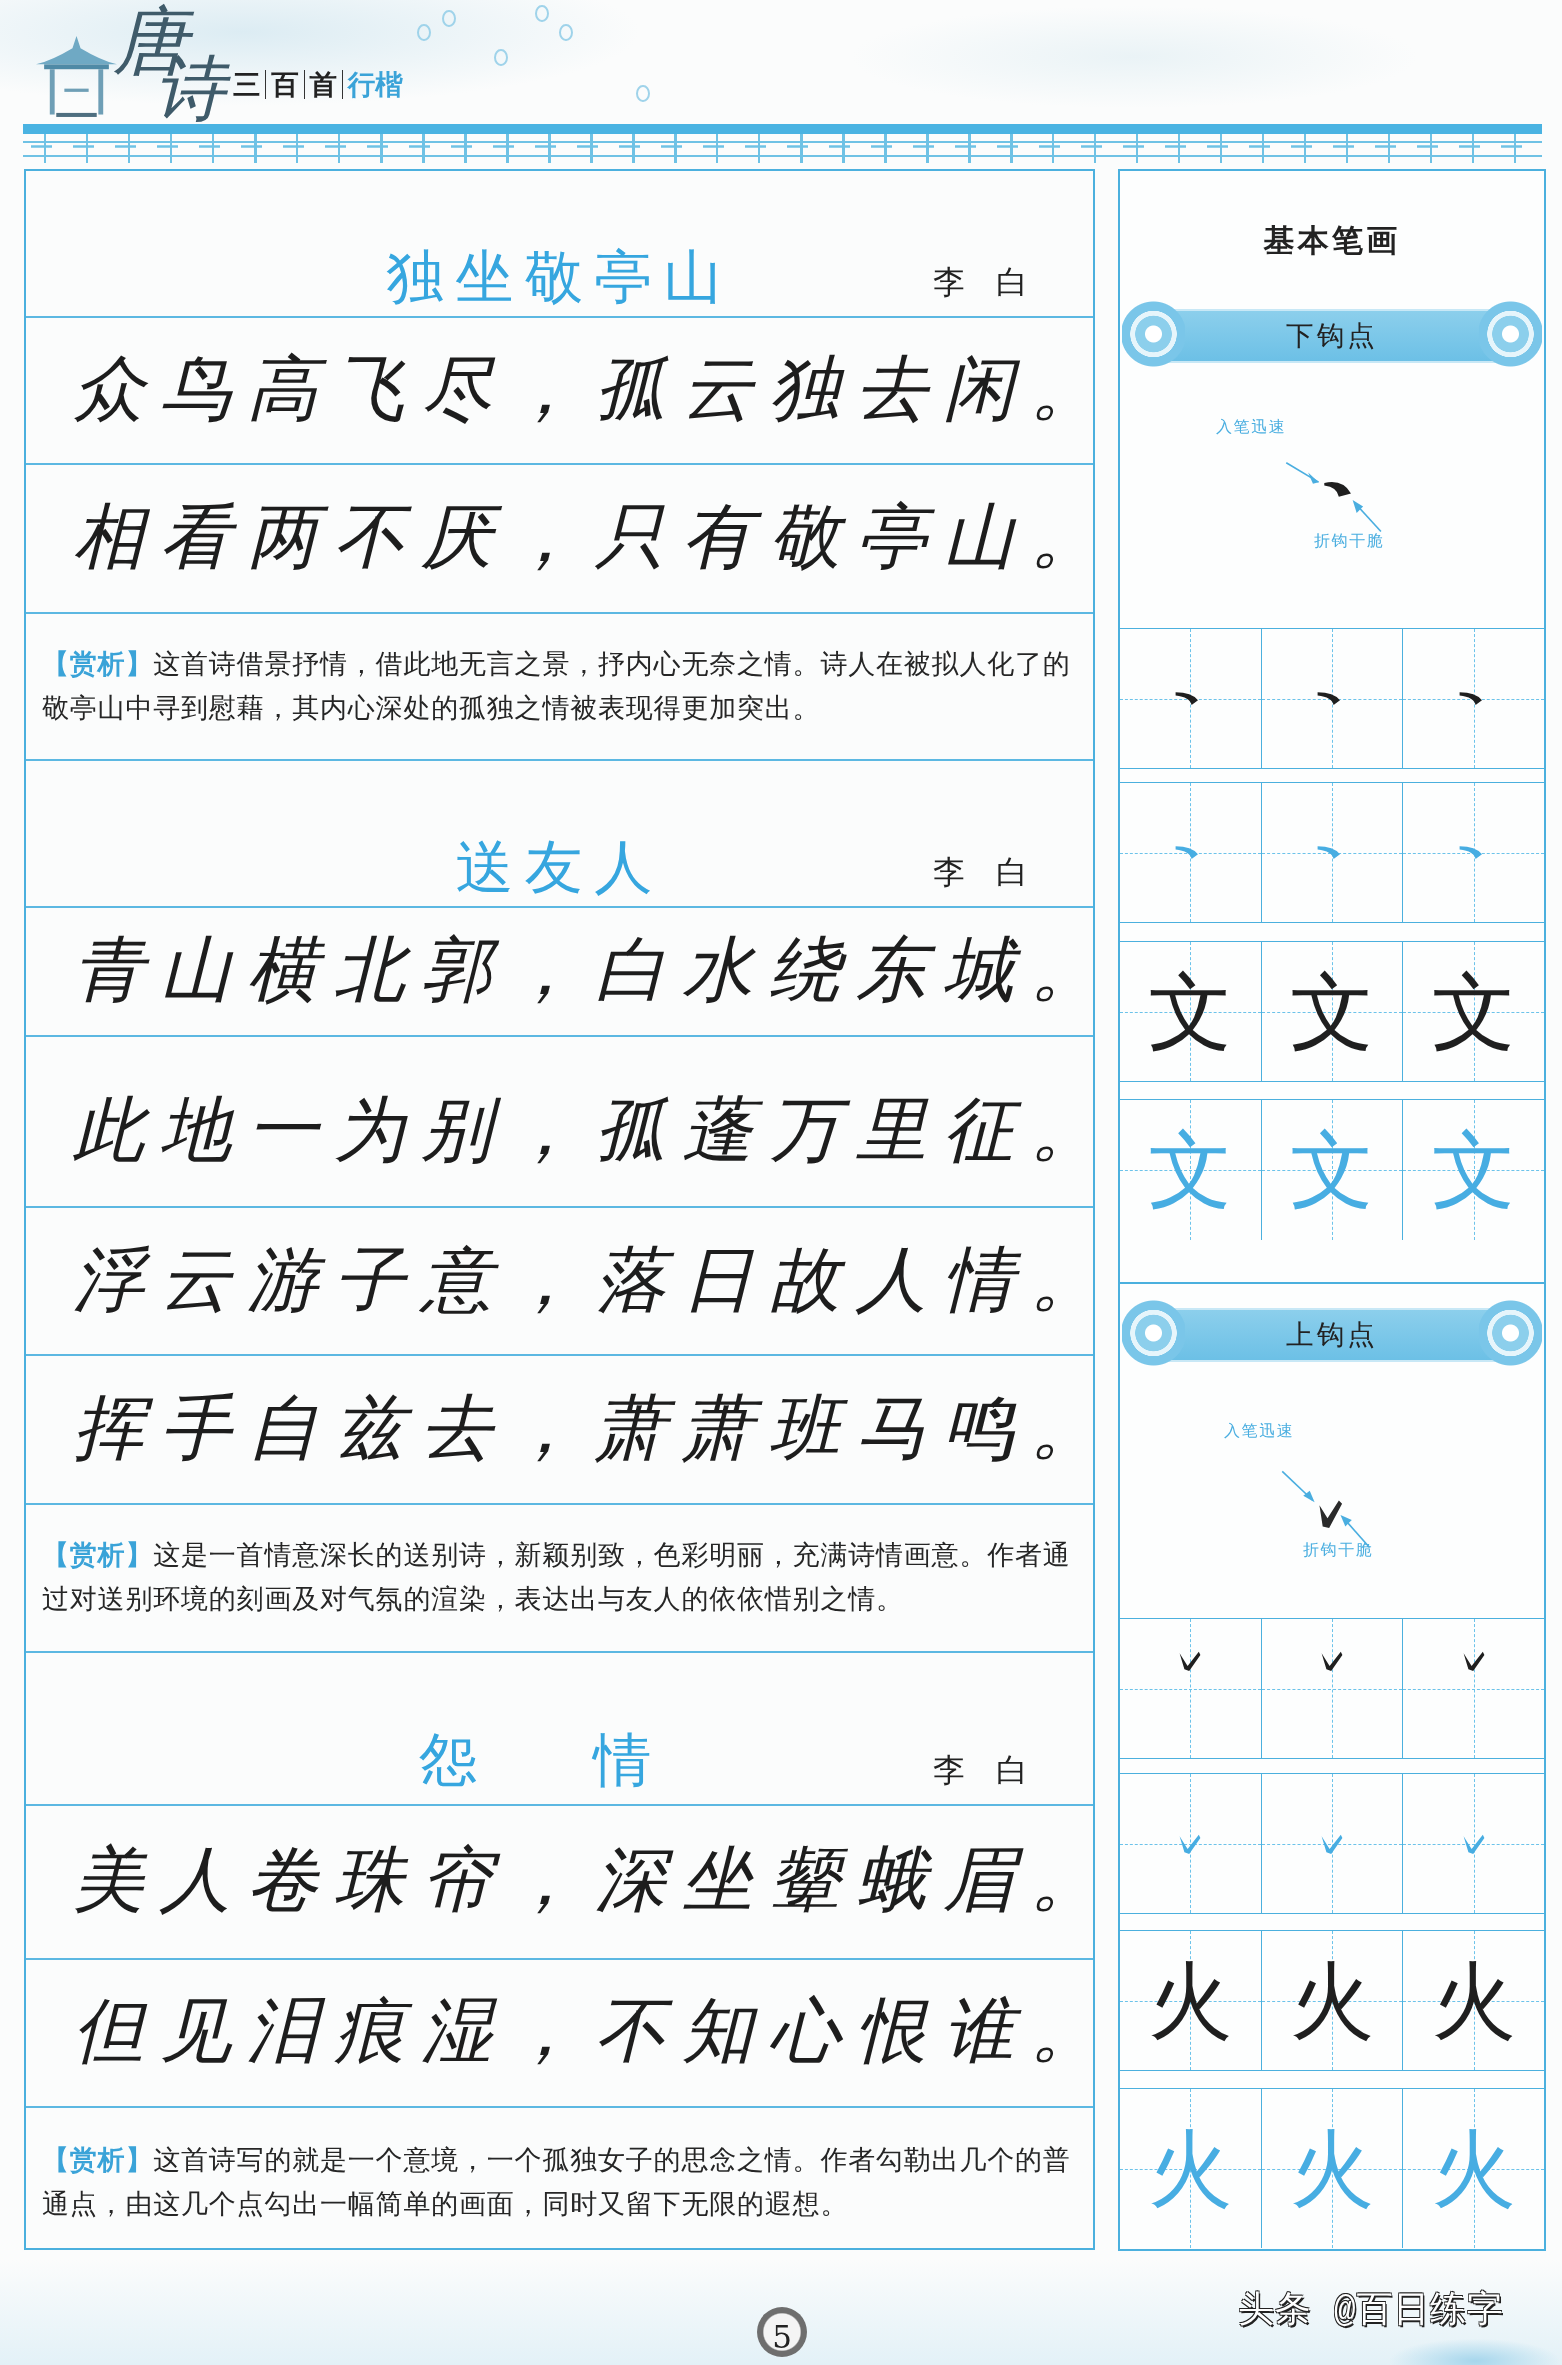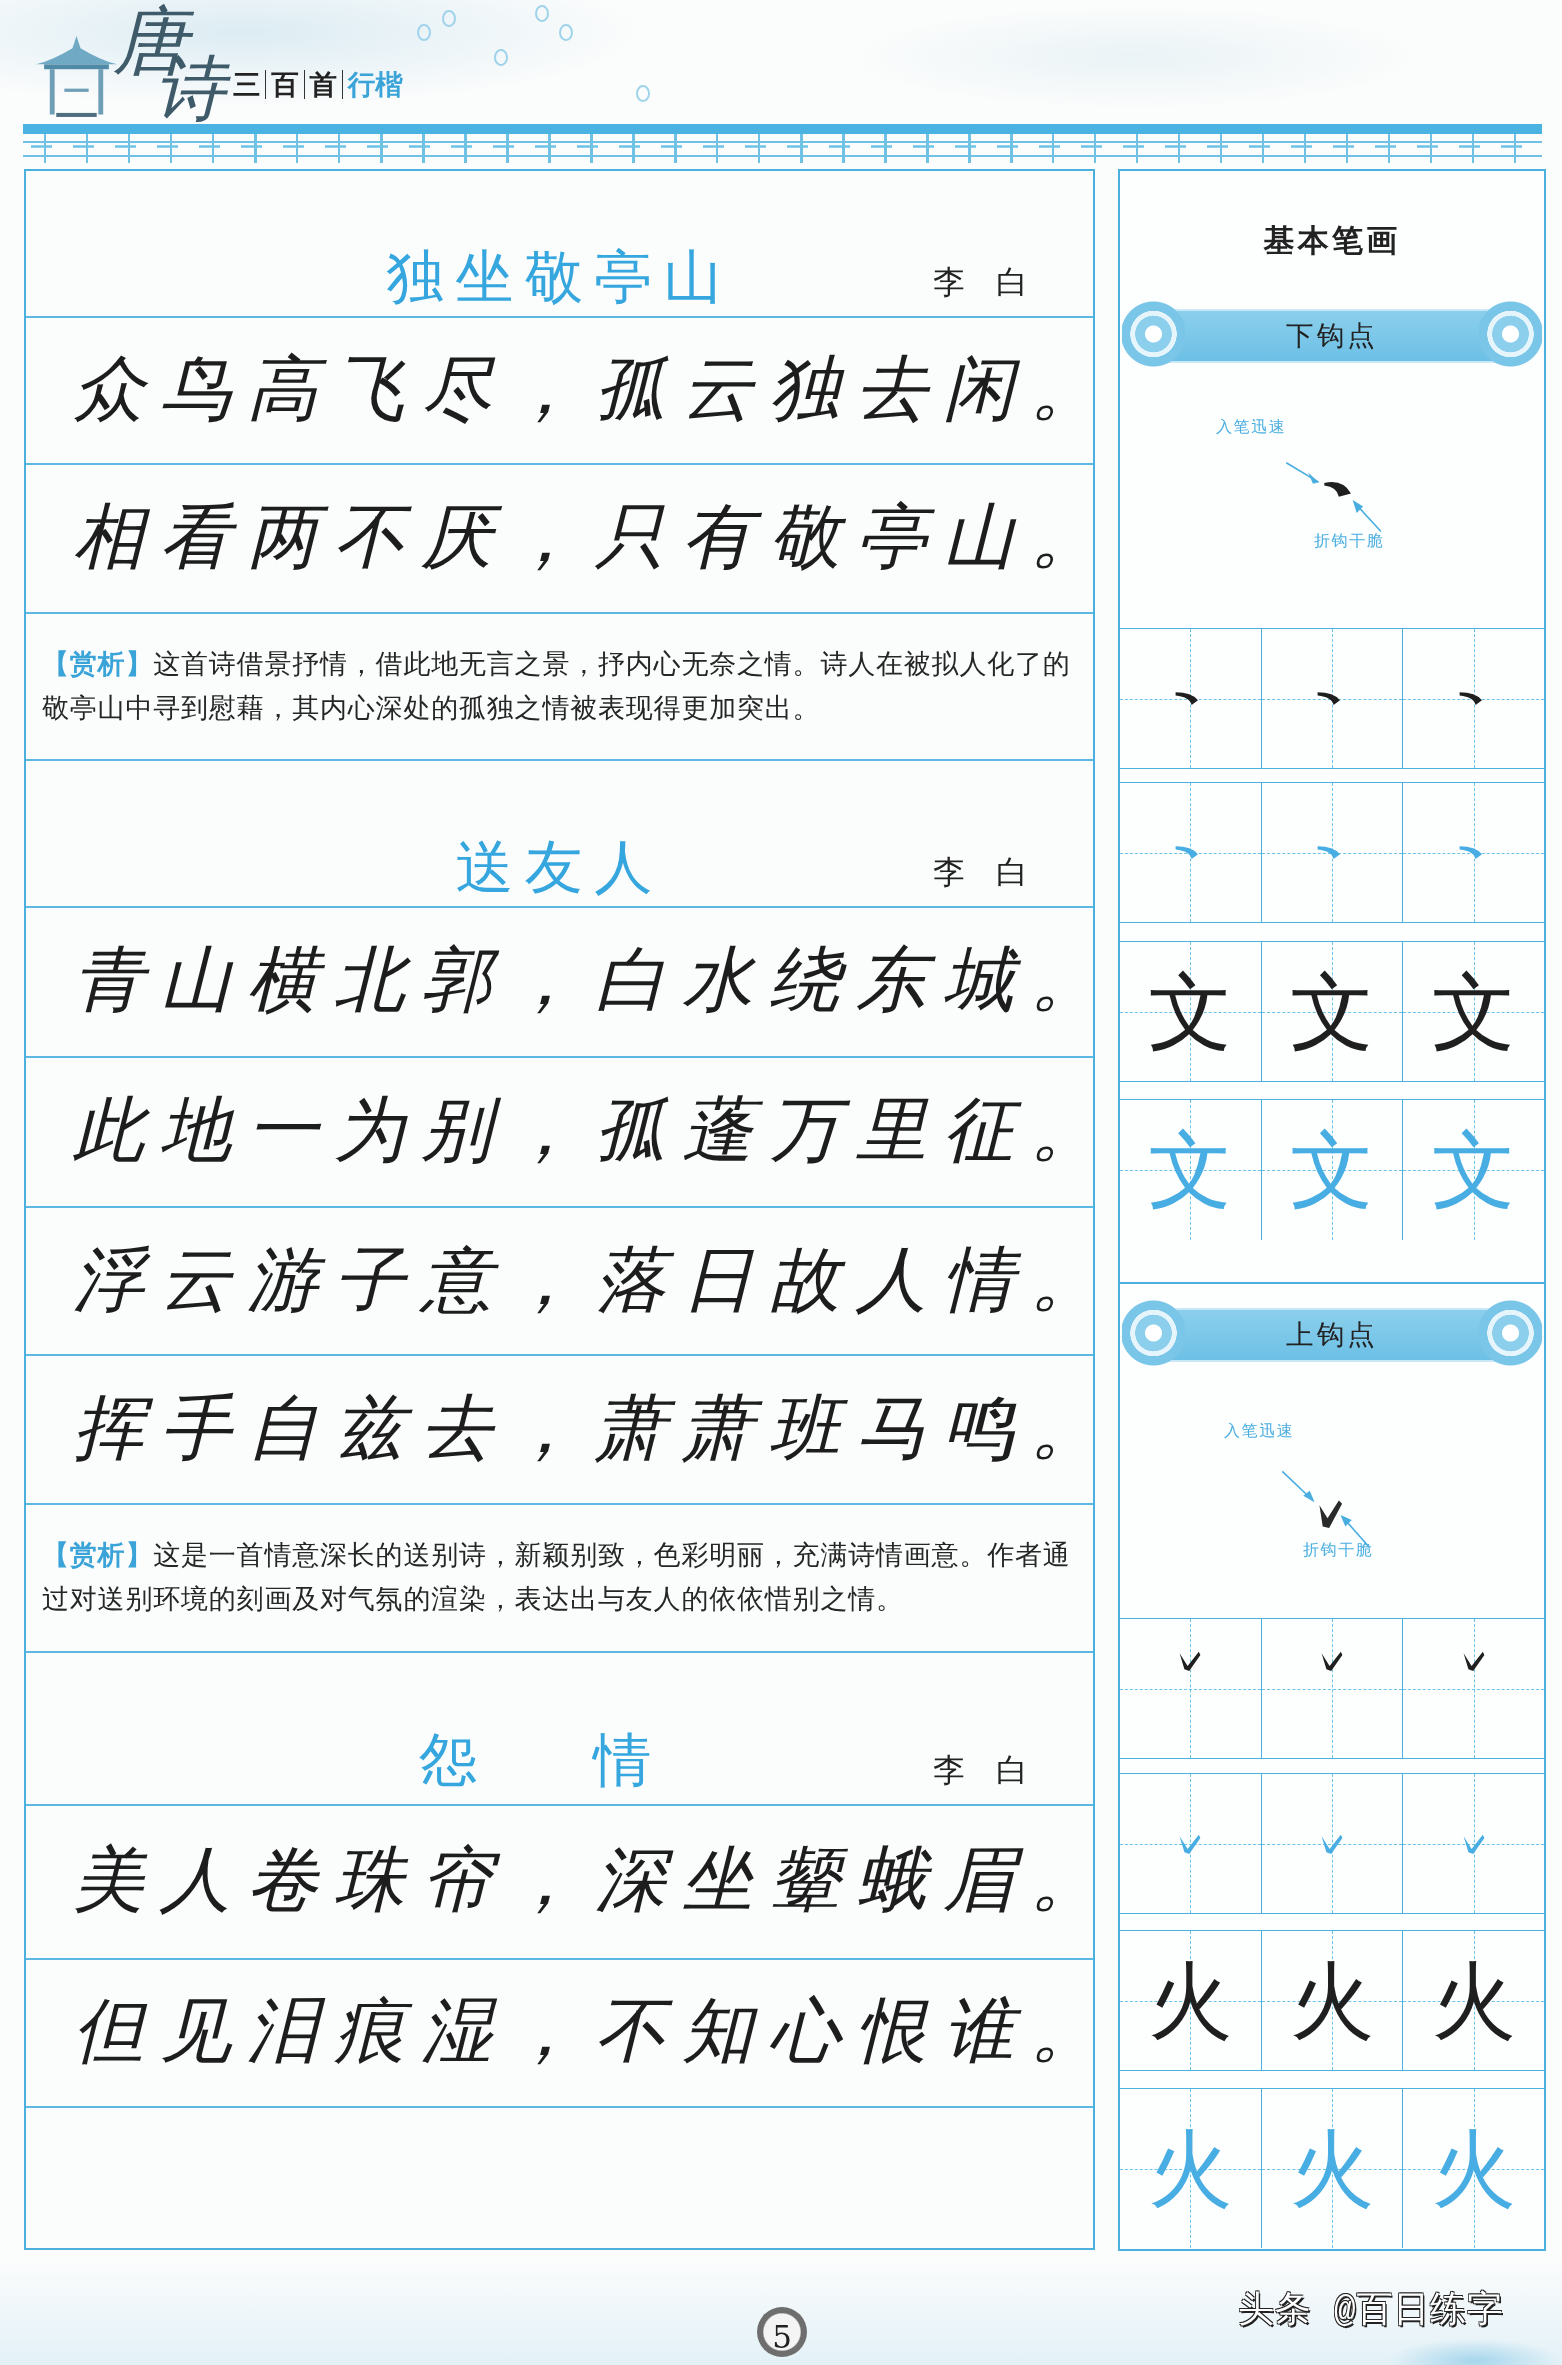--- a/index.html
+++ b/index.html
@@ -204,21 +204,21 @@
     <div class="verse">相看两不厌，只有敬亭山。</div>
   </div>
   <div class="row note-row" style="top:443px;height:147px">
     <div class="note"><span class="note-tag">【赏析】</span><span>这首诗借景抒情，借此地无言之景，抒内心无奈之情。诗人在被拟人化了的敬亭山中寻到慰藉，其内心深处的孤独之情被表现得更加突出。</span></div>
   </div>
 
   <div class="row title-row" style="top:590px;height:147px">
     <div class="title">送友人</div>
     <div class="author">李白</div>
   </div>
-  <div class="row line-row" style="top:737px;height:150px">
+  <div class="row line-row" style="top:737px;height:129px">
     <div class="verse">青山横北郭，白水绕东城。</div>
   </div>
   <div class="row line-row" style="top:886px;height:151px">
     <div class="verse">此地一为别，孤蓬万里征。</div>
   </div>
   <div class="row line-row" style="top:1038px;height:147px">
     <div class="verse">浮云游子意，落日故人情。</div>
   </div>
   <div class="row line-row" style="top:1185px;height:149px">
     <div class="verse">挥手自兹去，萧萧班马鸣。</div>
@@ -229,20 +229,23 @@
 
   <div class="row title-row" style="top:1483px;height:152px">
     <div class="title" style="letter-spacing:49px">怨 情</div>
     <div class="author">李白</div>
   </div>
   <div class="row line-row" style="top:1635px;height:154px">
     <div class="verse">美人卷珠帘，深坐颦蛾眉。</div>
   </div>
   <div class="row line-row" style="top:1789px;height:148px">
     <div class="verse">但见泪痕湿，不知心恨谁。</div>
+  </div>
+  <div class="row note-row last" style="top:1939px;height:139px">
+    <div class="note"><span class="note-tag">【赏析】</span><span>这首诗写的就是一个意境，一个孤独女子的思念之情。作者勾勒出几个的普通点，由这几个点勾出一幅简单的画面，同时又留下无限的遐想。</span></div>
   </div>
 </div>
 
 <div class="right-box" style="top:169px;height:1239px">
   <div class="section-title">基本笔画</div>
   <div class="ribbon" style="top:138px">
     <span class="ribbon-label">下钩点</span>
   </div>
   <div class="demo" style="top:227px;height:178px">
     <span class="tip" style="left:96px;top:19.4px">入笔迅速</span>

